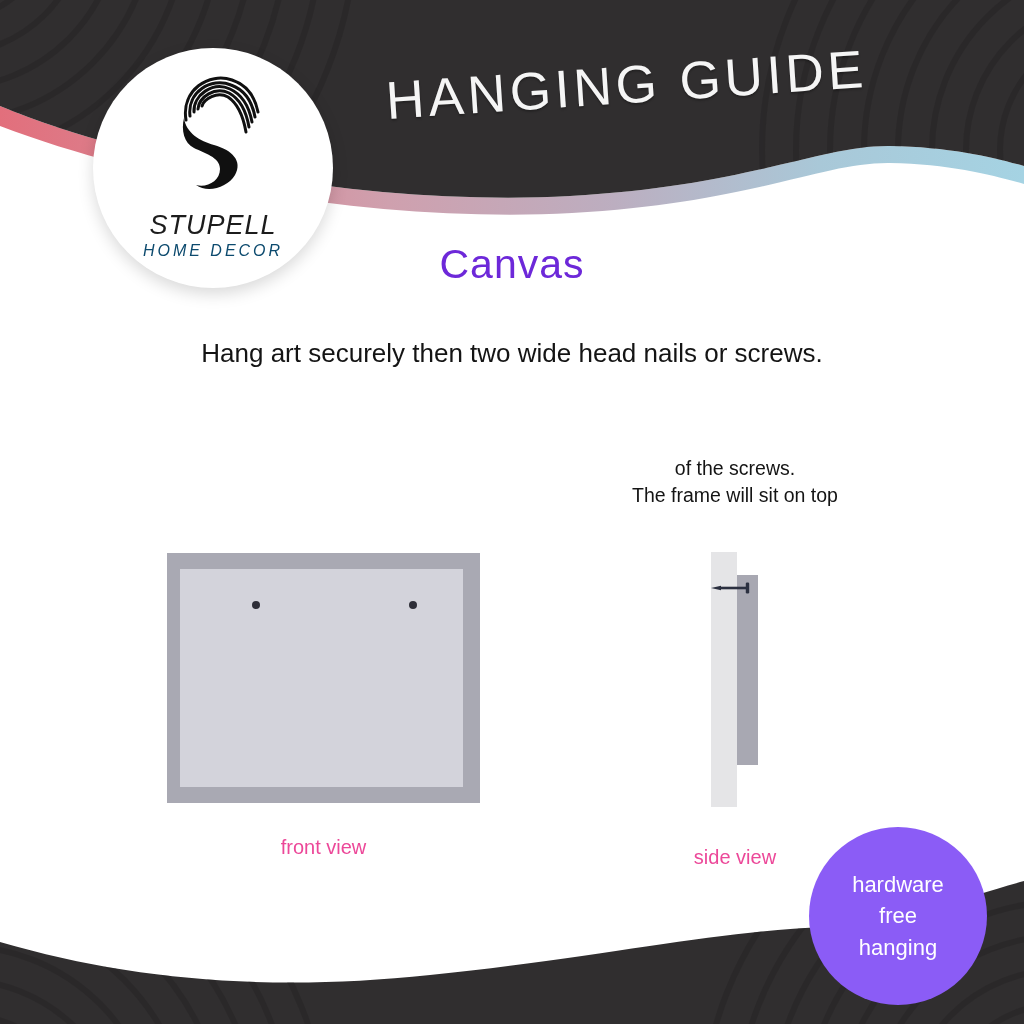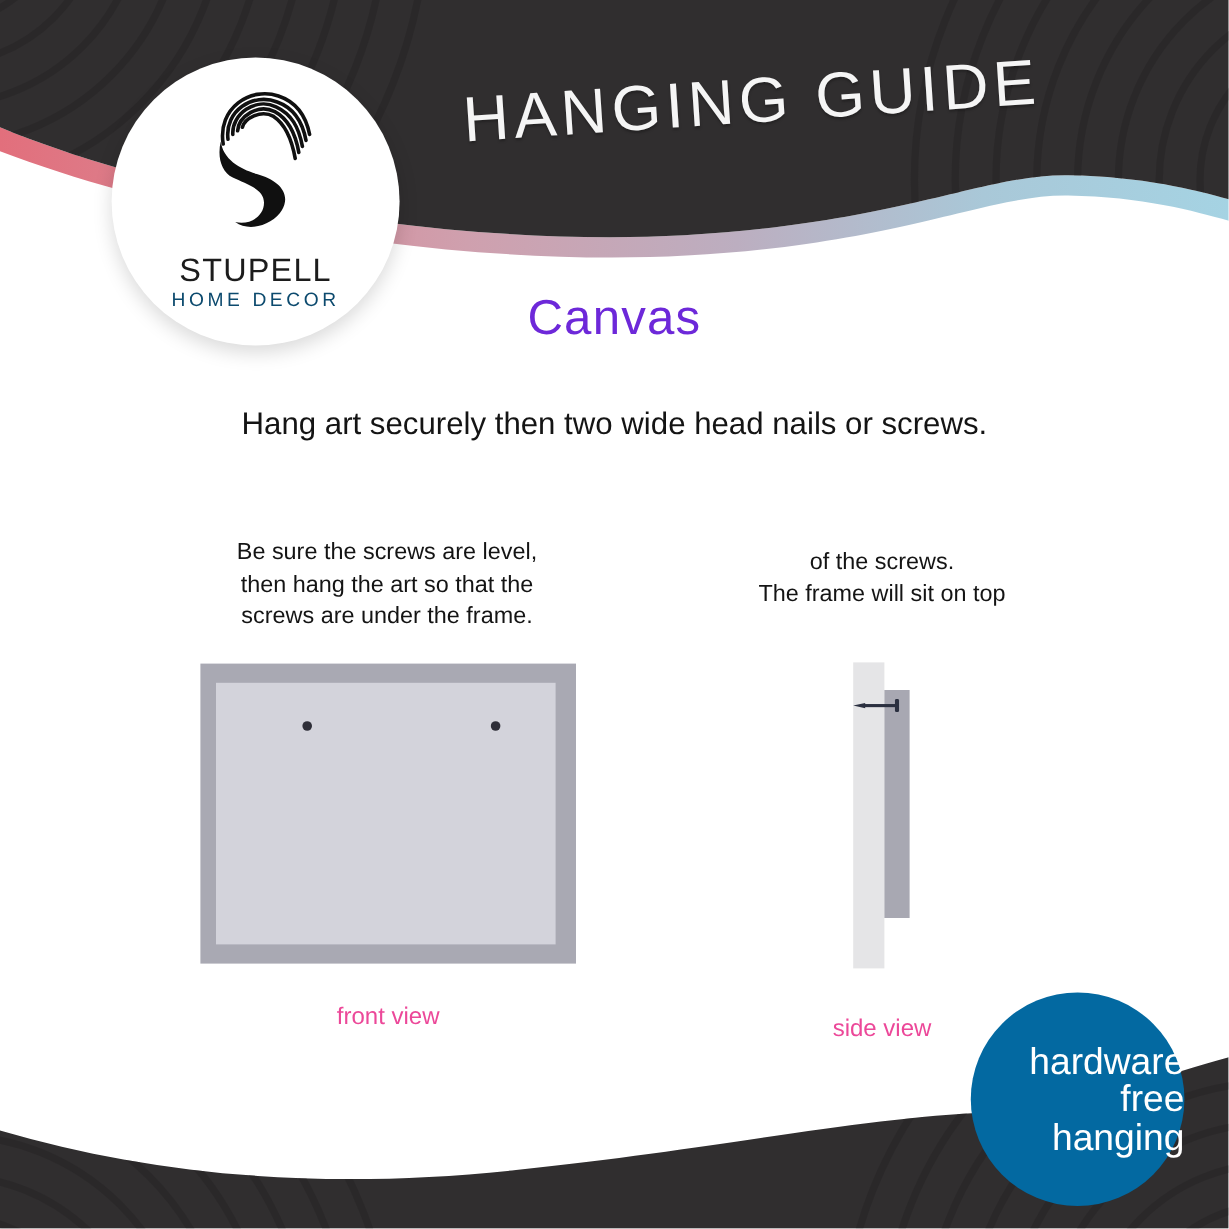--- a/index.html
+++ b/index.html
@@ -33,20 +33,21 @@
 
   .logo-badge {
     position: absolute;
     left: 93px;
     top: 48px;
     width: 240px;
     height: 240px;
     background: #ffffff;
     border-radius: 50%;
     box-shadow: 0 6px 16px rgba(0,0,0,0.15);
+    font-style: italic;
   }
   .logo-mark {
     position: absolute;
     left: 63px;
     top: 18px;
     width: 114px;
     height: 136px;
   }
   .brand-name {
     position: absolute;
@@ -163,27 +164,27 @@
   .caption-front { left: 167px; top: 836px; width: 313px; }
   .caption-side  { left: 635px; top: 846px; width: 200px; }
 
   .hardware-badge {
     position: absolute;
     left: 809px;
     top: 827px;
     width: 178px;
     height: 178px;
     border-radius: 50%;
-    background: #0369a1;
+    background: #8b5cf6;
     display: flex;
     flex-direction: column;
-    align-items: flex-end;
+    align-items: center;
     justify-content: center;
     color: #ffffff;
-    font-size: 31px;
+    font-size: 22px;
     line-height: 31.5px;
     font-weight: 500;
     text-align: center;
   }
 </style>
 </head>
 <body>
 
 <div class="page">
 
@@ -264,25 +265,20 @@
       </g>
       <path fill="#101010" d="M28 52 C30 67, 44 75, 58 79 C76 84, 87 95, 79 109 C72 121, 52 128, 40 119 C51 122, 64 115, 64 103 C64 91, 48 87, 38 82 C28 77, 25 64, 28 52 Z"></path>
     </svg>
     <div class="brand-name">STUPELL</div>
     <div class="brand-tagline">HOME DECOR</div>
   </div>
 
   <div class="section-title">Canvas</div>
   <div class="instruction">Hang art securely then two wide head nails or screws.</div>
 
-  <div class="note note-front">
-    <div>Be sure the screws are level,</div>
-    <div>then hang the art so that the</div>
-    <div>screws are under the frame.</div>
-  </div>
 
   <div class="note note-side">
     <div>of the screws.</div>
     <div>The frame will sit on top</div>
   </div>
 
   <div class="front-frame">
     <div class="front-canvas">
       <span class="screw-dot screw-left"></span>
       <span class="screw-dot screw-right"></span>

